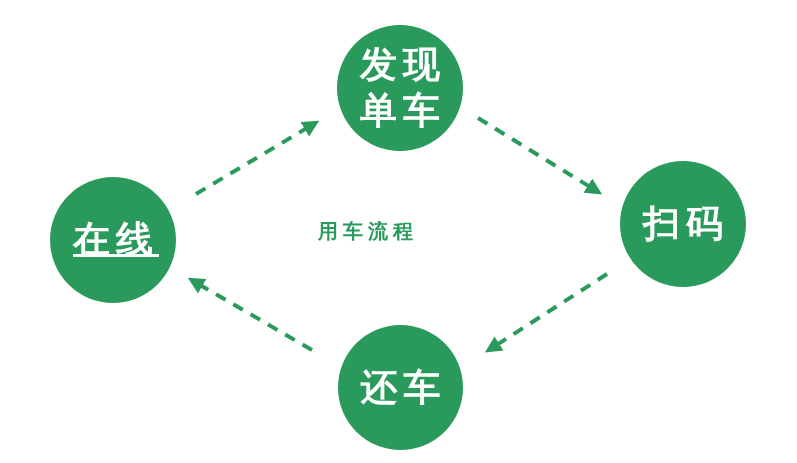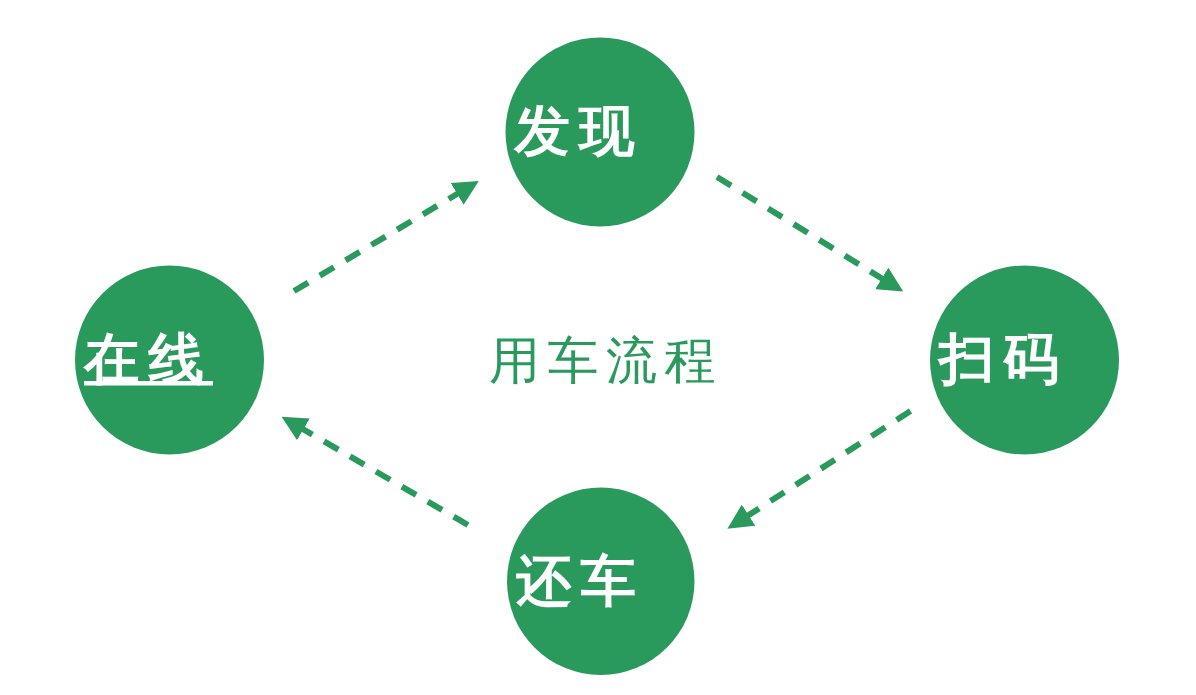--- a/index.html
+++ b/index.html
@@ -1,25 +1,25 @@
 <!DOCTYPE html>
 <html><head>
 <meta charset="utf-8">
 <style>
   html, body { margin: 0; padding: 0; background: #ffffff; }
   body { width: 797px; height: 463px; position: relative; overflow: hidden;
          font-family: "DejaVu Sans", "Liberation Sans", sans-serif; }
   #diagram { position: absolute; left: 0; top: 0; width: 797px; height: 463px; }
   .node { position: absolute; border-radius: 50%; background: #2a9a5c;
-          display: flex; flex-direction: column; justify-content: center;
+          display: flex; flex-direction: column; align-items: center; justify-content: center;
           color: #ffffff; font-size: 37px; font-weight: bold; line-height: 46px;
           letter-spacing: 6px; }
   .node span { display: block; padding-left: 6px; }
-  .center-label { position: absolute; left: 318px; top: 218px; width: 164px; text-align: right;
-                  color: #2a9a5c; font-size: 34px; font-weight: normal; letter-spacing: 5px; }
+  .center-label { position: absolute; left: 318px; top: 218px; width: 164px; text-align: left;
+                  color: #2a9a5c; font-size: 20px; font-weight: bold; letter-spacing: 5px; }
 </style>
 </head>
 <body>
 
 <div id="diagram">
 
   <svg width="797" height="463" style="position:absolute;left:0;top:0">
     <defs>
       <marker id="ah" viewBox="0 0 10 10" refX="5" refY="5" markerWidth="4.2" markerHeight="4.2" orient="auto">
         <path d="M0,0 L10,5 L0,10 z" fill="#2a9a5c"></path>
@@ -28,23 +28,24 @@
     <g stroke="#2a9a5c" stroke-width="4" stroke-dasharray="11 9" fill="none">
       <line x1="196" y1="194" x2="312" y2="125" marker-end="url(#ah)"></line>
       <line x1="478" y1="118" x2="595" y2="190" marker-end="url(#ah)"></line>
       <line x1="607" y1="274" x2="492" y2="348" marker-end="url(#ah)"></line>
       <line x1="312" y1="350" x2="195" y2="282" marker-end="url(#ah)"></line>
     </g>
   </svg>
 
   <div class="node" style="left:337px;top:25px;width:126px;height:126px;">
     <span>发现</span>
+    <span>单车</span>
   </div>
 
-  <div class="node" style="left:620px;top:177px;width:126px;height:126px;">
+  <div class="node" style="left:620px;top:161px;width:126px;height:126px;">
     <span>扫码</span>
   </div>
 
   <div class="node" style="left:338px;top:325px;width:125px;height:125px;">
     <span>还车</span>
   </div>
 
   <div class="node" style="left:50px;top:177px;width:126px;height:126px;text-decoration:underline;">
     <span>在线</span>
   </div>

